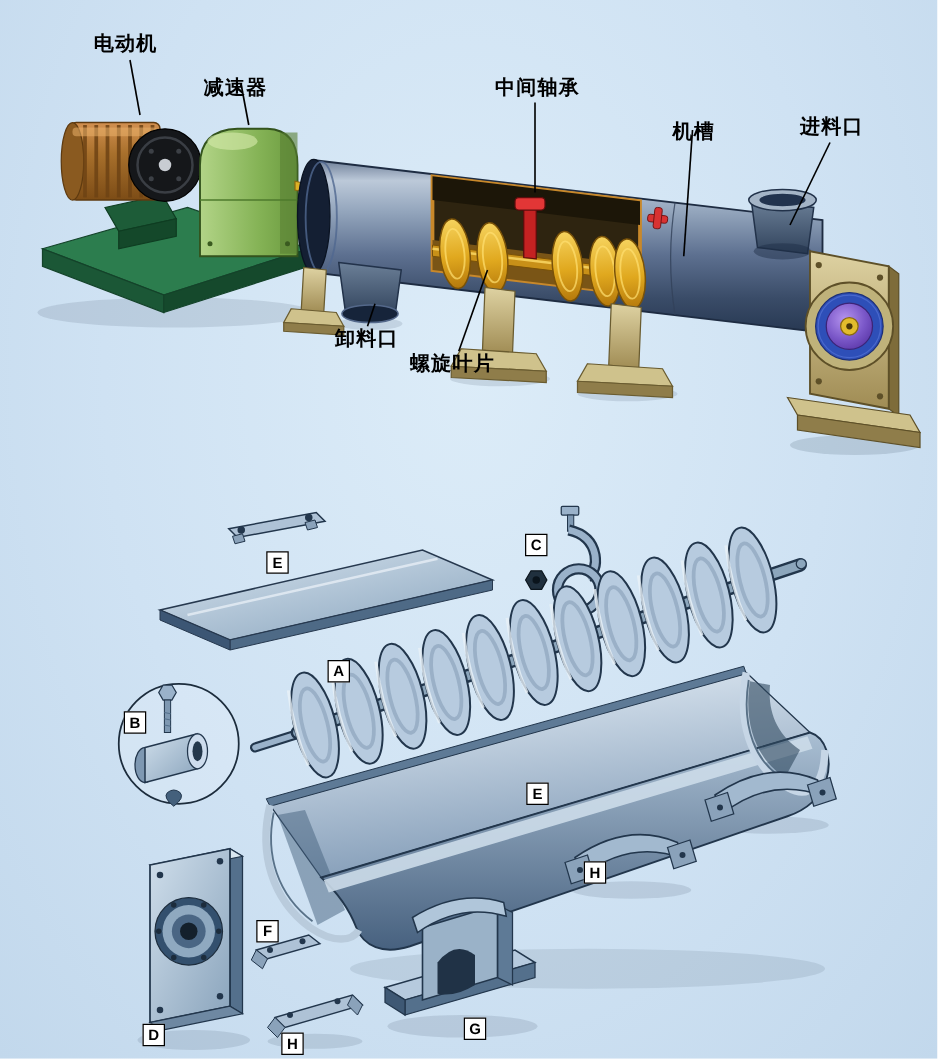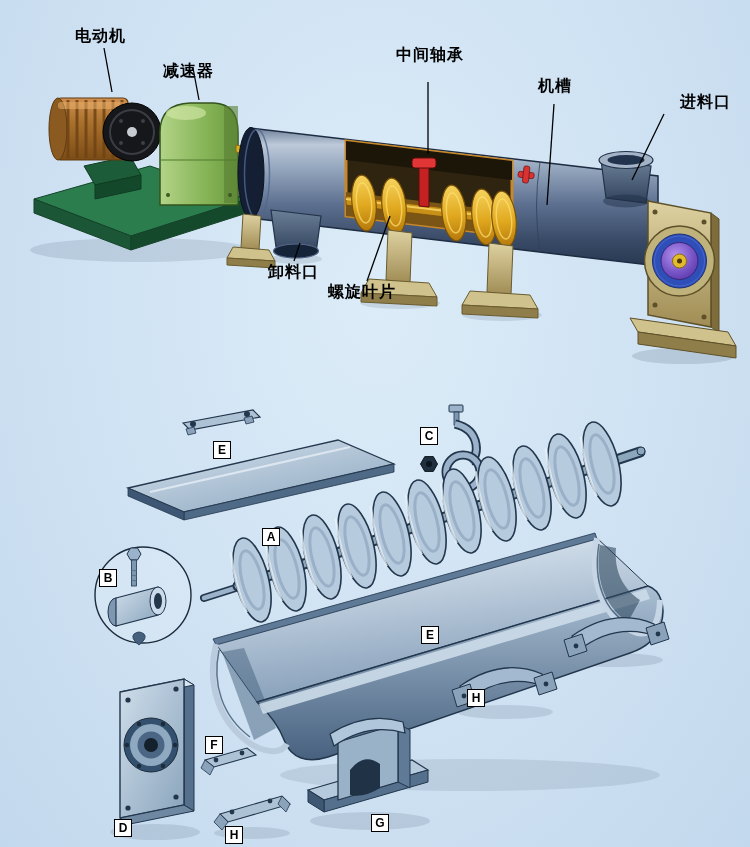--- a/index.html
+++ b/index.html
@@ -441,23 +441,23 @@
       <polygon points="398,724 410,730 410,788 398,782" fill="#5e7a96" stroke="#22364c"></polygon>
       <polygon points="338,742 398,724 398,782 338,800" fill="#9ab2c8" stroke="#22364c" stroke-width="1.3"></polygon>
       <path d="M350,795 L350,770 Q364,752 380,764 L380,788 Q364,798 350,795 Z" fill="#203246"></path>
       <path d="M330,734 Q367,711 403,722 L405,733 Q368,722 334,746 Z" fill="#b0c6da" stroke="#22364c" stroke-width="1.2"></path>
     </g>
   </g>
 </svg>
 
 <div class="zh-label" style="left:75px;top:27px">电动机</div>
 <div class="zh-label" style="left:163px;top:62px">减速器</div>
-<div class="zh-label" style="left:396px;top:46px">中间轴承</div>
-<div class="zh-label" style="left:538px;top:77px">机槽</div>
-<div class="zh-label" style="left:680px;top:93px">进料口</div>
+<div class="zh-label" style="left:396px;top:62px">中间轴承</div>
+<div class="zh-label" style="left:538px;top:97px">机槽</div>
+<div class="zh-label" style="left:640px;top:93px">进料口</div>
 <div class="zh-label" style="left:268px;top:263px">卸料口</div>
 <div class="zh-label" style="left:328px;top:283px">螺旋叶片</div>
 
 <div class="badge" style="left:213px;top:441px">E</div>
 <div class="badge" style="left:420px;top:427px">C</div>
 <div class="badge" style="left:262px;top:528px">A</div>
 <div class="badge" style="left:99px;top:569px">B</div>
 <div class="badge" style="left:421px;top:626px">E</div>
 <div class="badge" style="left:467px;top:689px">H</div>
 <div class="badge" style="left:205px;top:736px">F</div>

